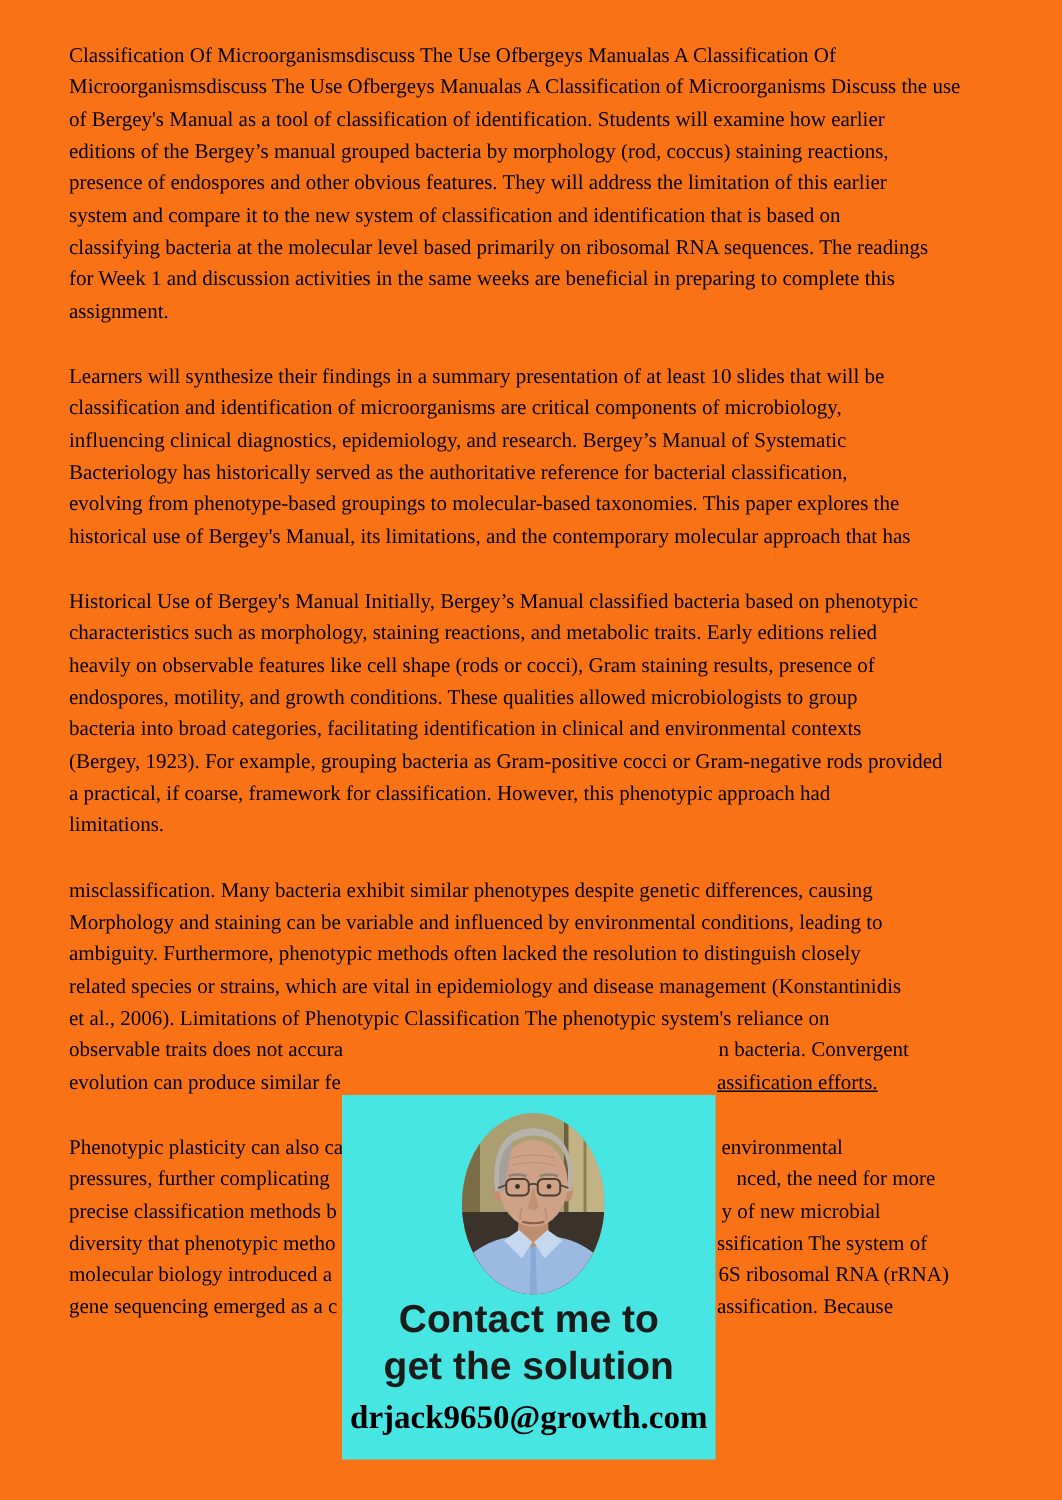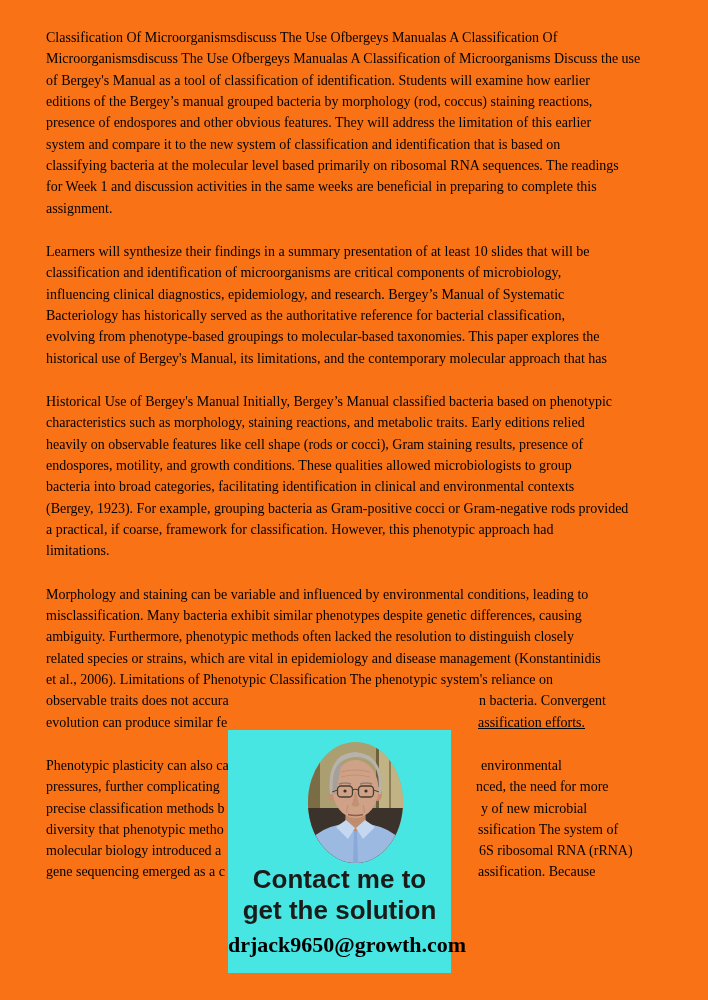--- a/index.html
+++ b/index.html
@@ -5,21 +5,21 @@
   html,body{margin:0;padding:0;background:#ffffff;}
   .page{
     position:relative;width:708px;height:1000px;background:#f97316;
     overflow:hidden;font-family:"Liberation Serif",serif;color:#000;padding-left:24px;
   }
   .doc{position:absolute;left:46px;top:27px;font-size:14px;}
   .para{margin:0 0 22px 0;}
   .line{position:relative;white-space:pre;height:21.33px;line-height:21.33px;}
   .line .rfrag{position:absolute;top:0;text-align:center;}
   .overlay{
-    position:absolute;left:228px;top:730px;width:223px;height:243px;
+    position:absolute;left:228px;top:730px;width:249px;height:243px;
     background:#47e6e2;
   }
   .photo{position:absolute;left:80px;top:12px;width:95px;height:121px;}
   .ad-line{
     position:absolute;left:0;width:100%;text-align:center;
     font-family:"Liberation Sans",sans-serif;font-weight:700;
     font-size:26px;line-height:31px;color:#1b1b19;
   }
   .ad-line.l1{top:134px;}
   .ad-line.l2{top:165px;}
@@ -58,31 +58,31 @@
         <div class="line">Historical Use of Bergey's Manual Initially, Bergey’s Manual classified bacteria based on phenotypic</div>
         <div class="line">characteristics such as morphology, staining reactions, and metabolic traits. Early editions relied</div>
         <div class="line">heavily on observable features like cell shape (rods or cocci), Gram staining results, presence of</div>
         <div class="line">endospores, motility, and growth conditions. These qualities allowed microbiologists to group</div>
         <div class="line">bacteria into broad categories, facilitating identification in clinical and environmental contexts</div>
         <div class="line">(Bergey, 1923). For example, grouping bacteria as Gram-positive cocci or Gram-negative rods provided</div>
         <div class="line">a practical, if coarse, framework for classification. However, this phenotypic approach had</div>
         <div class="line">limitations.</div>
       </div>
       <div class="para">
+        <div class="line">misclassification. Many bacteria exhibit similar phenotypes despite genetic differences, causing</div>
         <div class="line">Morphology and staining can be variable and influenced by environmental conditions, leading to</div>
-        <div class="line">misclassification. Many bacteria exhibit similar phenotypes despite genetic differences, causing</div>
         <div class="line">ambiguity. Furthermore, phenotypic methods often lacked the resolution to distinguish closely</div>
         <div class="line">related species or strains, which are vital in epidemiology and disease management (Konstantinidis</div>
         <div class="line">et al., 2006). Limitations of Phenotypic Classification The phenotypic system's reliance on</div>
         <div class="line"><span>observable traits does not accura</span><span class="rfrag" style="left: 433px;">n bacteria. Convergent</span></div>
         <div class="line"><span>evolution can produce similar fe</span><span class="rfrag" style="left: 432px; text-decoration: underline;">assification efforts.</span></div>
       </div>
       <div class="para">
         <div class="line"><span>Phenotypic plasticity can also ca</span><span class="rfrag" style="left: 435px;">environmental</span></div>
-        <div class="line"><span>pressures, further complicating</span><span class="rfrag" style="left: 430px;">nced, the need for more</span></div>
+        <div class="line"><span>pressures, further complicating</span><span class="rfrag" style="left: 445px;">nced, the need for more</span></div>
         <div class="line"><span>precise classification methods b</span><span class="rfrag" style="left: 435px;">y of new microbial</span></div>
         <div class="line"><span>diversity that phenotypic metho</span><span class="rfrag" style="left: 432px;">ssification The system of</span></div>
         <div class="line"><span>molecular biology introduced a</span><span class="rfrag" style="left: 433px;">6S ribosomal RNA (rRNA)</span></div>
         <div class="line"><span>gene sequencing emerged as a c</span><span class="rfrag" style="left: 432px;">assification. Because</span></div>
       </div>
     </div>
 
   <div class="overlay" style="background: rgb(71, 230, 226);">
     <div class="photo">
       <svg viewBox="0 0 95 121" width="95" height="121">

